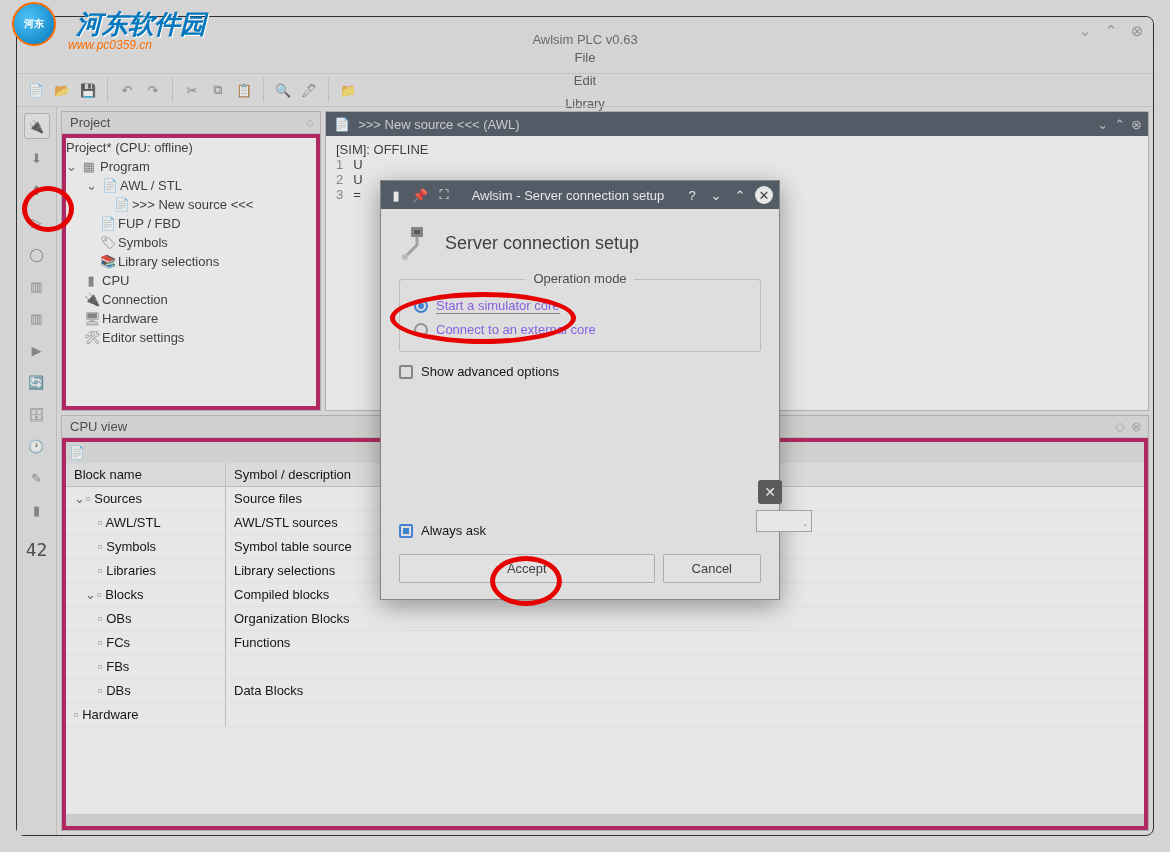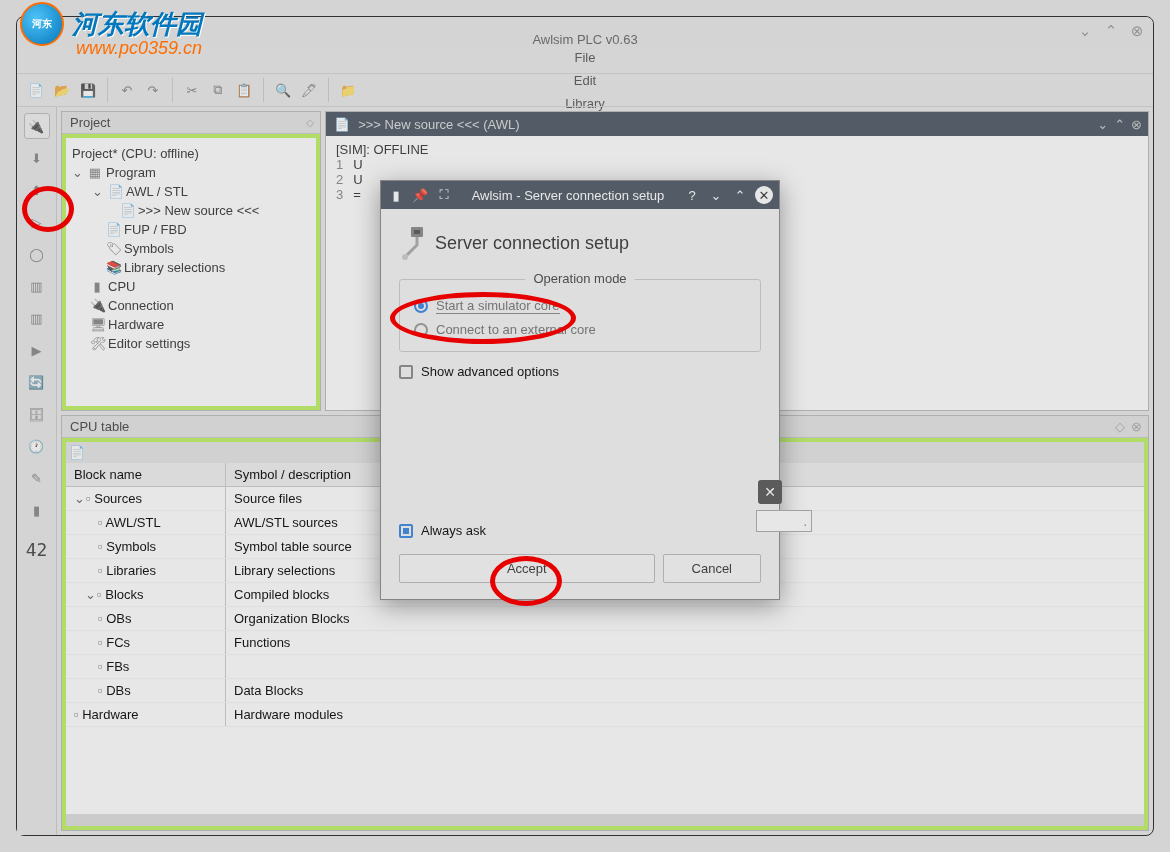--- a/index.html
+++ b/index.html
@@ -22,26 +22,26 @@
 .body { flex: 1; display: flex; overflow: hidden; }
 
 .sidebar { width: 40px; background: #e8e8e8; border-right: 1px solid #ccc; display: flex; flex-direction: column; align-items: center; padding-top: 6px; gap: 6px; }
 .sbtn { width: 26px; height: 26px; display: flex; align-items: center; justify-content: center; color: #888; border: 1px solid transparent; }
 .sbtn.boxed { border: 1px solid #bbb; background: #f0f0f0; border-radius: 3px; }
 .digits { font-family: monospace; font-size: 18px; color: #444; margin-top: 10px; }
 
 .main { flex: 1; display: flex; flex-direction: column; padding: 4px; gap: 4px; overflow: hidden; }
 
 .toprow { display: flex; gap: 4px; height: 300px; }
-.panel { background: #bef264; border: 1px solid #bbb; display: flex; flex-direction: column; }
+.panel { background: #be185d; border: 1px solid #bbb; display: flex; flex-direction: column; }
 .panel-hd { height: 22px; display: flex; align-items: center; padding: 0 8px; color: #444; background: #e4e4e4; border-bottom: 1px solid #ccc; position: relative; }
 .panel-hd .diamond { position: absolute; right: 6px; color: #aaa; font-size: 10px; }
 
 .project { width: 260px; }
-.project-body { flex: 1; background: #fff; margin: 4px; padding: 6px; overflow: auto; color: #333; }
+.project-body { flex: 1; background: #fff; margin: 4px; padding: 0; overflow: auto; color: #333; }
 .tree-row { display: flex; align-items: center; gap: 4px; padding: 2px 0; white-space: nowrap; }
 .ind { display: inline-block; }
 .tree-icon { width: 14px; text-align: center; color: #888; }
 .exp { color: #666; width: 12px; display: inline-block; }
 
 .editor { flex: 1; display: flex; flex-direction: column; }
 .editor-tab { height: 24px; background: #4a5562; color: #ddd; display: flex; align-items: center; padding: 0 8px; gap: 8px; position: relative; }
 .editor-tab .tabctl { position: absolute; right: 6px; display: flex; gap: 6px; color: #ccc; }
 .editor-body { flex: 1; background: #fff; padding: 6px 10px; font-family: monospace; color: #333; }
 .ln { color: #888; margin-right: 10px; }
@@ -56,47 +56,47 @@
 .cpu-row { display: flex; border-bottom: 1px solid #f4f4f4; }
 .cpu-scroll { height: 12px; background: #ddd; margin-top: auto; }
 
 
 .dialog { position: absolute; left: 380px; top: 180px; width: 400px; background: #f4f4f4; border: 1px solid #888; box-shadow: 0 6px 24px rgba(0,0,0,0.4); display: flex; flex-direction: column; }
 .dlg-tb { height: 28px; background: #4a5562; color: #fff; display: flex; align-items: center; padding: 0 6px; gap: 6px; }
 .dlg-tb .dtitle { flex: 1; text-align: center; }
 .dlg-tb .dbtn { width: 18px; height: 18px; display: flex; align-items: center; justify-content: center; color: #fff; font-size: 13px; }
 .dlg-tb .dclose { background: #fff; color: #333; border-radius: 50%; }
 .dlg-body { padding: 16px 18px; display: flex; flex-direction: column; gap: 10px; }
-.dlg-head-row { display: flex; align-items: center; gap: 0; }
+.dlg-head-row { display: flex; align-items: center; gap: 10px; }
 .dlg-icon { width: 36px; height: 36px; }
 .dlg-title { font-size: 18px; color: #333; }
 
 .group { border: 1px solid #ccc; border-radius: 3px; padding: 14px 14px 10px 14px; position: relative; margin-top: 8px; }
 .group-title { position: absolute; top: -9px; left: 50%; transform: translateX(-50%); background: #f4f4f4; padding: 0 8px; color: #444; }
-.radio-row { display: flex; align-items: center; gap: 8px; padding: 4px 0; color: #737373; }
+.radio-row { display: flex; align-items: center; gap: 8px; padding: 4px 0; color: #8b5cf6; }
 .radio { width: 14px; height: 14px; border: 2px solid #3584e4; border-radius: 50%; display: flex; align-items: center; justify-content: center; }
 .radio.checked::after { content: ""; width: 6px; height: 6px; background: #3584e4; border-radius: 50%; }
 .radio:not(.checked) { border-color: #999; }
 .radio-label.underline { border-bottom: 1px solid #888; }
 
 .chk-row { display: flex; align-items: center; gap: 8px; padding: 2px 0; }
 .chk { width: 14px; height: 14px; border: 2px solid #888; border-radius: 2px; display: flex; align-items: center; justify-content: center; }
 .chk.checked { border-color: #3584e4; }
 .chk.checked::after { content: ""; width: 6px; height: 6px; background: #3584e4; }
 
 .spacer { height: 120px; }
 
 .btnrow { display: flex; gap: 8px; margin-top: 4px; }
 .btn { flex: 1; border: 1px solid #bbb; background: #f8f8f8; padding: 6px 28px; text-align: center; color: #333; border-radius: 2px; }
 .btn.cancel { flex: 0 0 90px; }
 
-.watermark { position: absolute; left: 20px; top: 2px; display: flex; align-items: center; gap: 8px; z-index: 50; }
+.watermark { position: absolute; left: 12px; top: 2px; display: flex; align-items: center; gap: 20px; z-index: 50; }
 .wm-logo { width: 44px; height: 44px; border-radius: 50%; background: radial-gradient(circle at 35% 35%, #4fc3f7, #0277bd); border: 2px solid #ff6d00; display:flex; align-items:center; justify-content:center; color:#fff; font-weight:bold; font-size:10px; }
 .wm-text { font-size: 26px; font-weight: bold; color: #0277bd; text-shadow: 1px 1px 0 #fff; font-style: italic; }
-.wm-sub { position:absolute; top:36px; left:56px; font-size:18px; color:#ff6d00; font-style:italic; }
+.wm-sub { position:absolute; top:36px; left:56px; font-size:12px; color:#ff6d00; font-style:italic; }
 
 .ellipse-h { position: absolute; border: 5px solid #e60000; border-radius: 50%; pointer-events: none; z-index: 100; }
 .ellipse1 { left: 22px; top: 186px; width: 52px; height: 46px; }
 .ellipse2 { left: 390px; top: 292px; width: 186px; height: 52px; }
 .ellipse3 { left: 490px; top: 556px; width: 72px; height: 50px; }
 
 .overlay { position: absolute; inset: 0; background: rgba(120,120,120,0.18); pointer-events: none; z-index: 5; }
 
 .code-badge { position:absolute; right:388px; top:480px; width:24px; height:24px; background:#555; color:#fff; display:flex; align-items:center; justify-content:center; border-radius:3px; font-size:14px; z-index:4; }
 .code-box { position:absolute; right:358px; top:510px; width:56px; height:22px; border:1px solid #aaa; background:#fff; z-index:4; display:flex; align-items:center; justify-content:flex-end; padding:0 4px; color:#888; }
@@ -245,21 +245,21 @@
             <div>[SIM]: OFFLINE</div>
             <div><span class="ln">1</span><span>U</span></div>
             <div><span class="ln">2</span><span>U</span></div>
             <div><span class="ln">3</span><span>=</span></div>
           </div>
         </div>
       </div>
 
       <div class="panel cpuview">
         <div class="panel-hd cpuview-hd">
-          <span>CPU table</span>
+          <span>CPU view</span>
           <div class="ctl">
             <span>◇</span>
             <span>⊗</span>
           </div>
         </div>
         <div class="cpuview-body">
           <div class="cpu-online-hd">
             <span>📄</span>
             <span style="flex:1;text-align:center">CPU online content (downloaded blo</span>
           </div>
@@ -298,21 +298,20 @@
               </div>
               <div class="cpu-row">
                 <div class="cpu-col1" style="padding-left:32px"><span class="tree-icon">▫</span> FBs</div>
               </div>
               <div class="cpu-row">
                 <div class="cpu-col1" style="padding-left:32px"><span class="tree-icon">▫</span> DBs</div>
                 <div class="cpu-col2">Data Blocks</div>
               </div>
               <div class="cpu-row">
                 <div class="cpu-col1" style="padding-left:8px"><span class="tree-icon">▫</span> Hardware</div>
-                <div class="cpu-col2">Hardware modules</div>
               </div>
             </div>
           <div class="cpu-scroll"></div>
         </div>
       </div>
     </div>
   </div>
 </div>
 
 <div class="overlay"></div>

